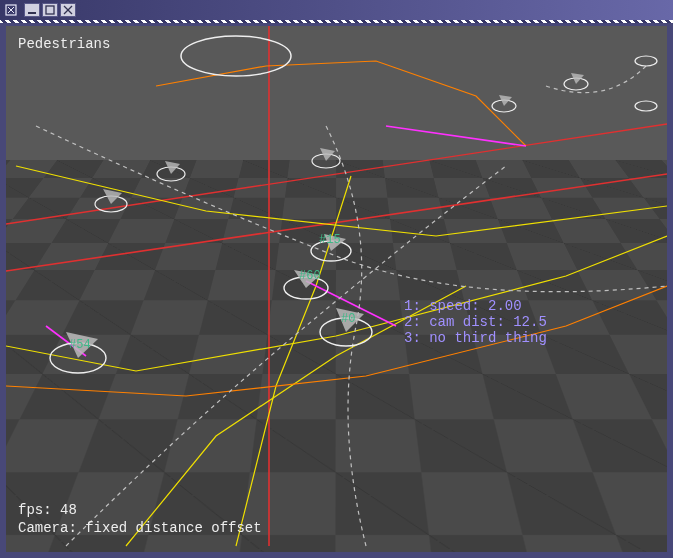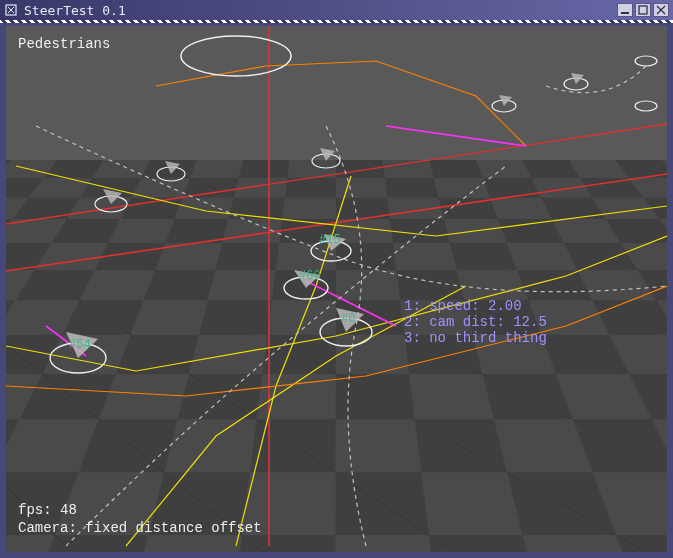--- a/index.html
+++ b/index.html
@@ -24,21 +24,20 @@
 
 <div class="window">
   <div class="titlebar">
     <span class="sysicon">
       <svg width="12" height="12" viewBox="0 0 12 12">
           <rect x="1" y="1" width="10" height="10" fill="none" stroke="#e8e8f8" stroke-width="1.2"></rect>
           <line x1="3" y1="3" x2="9" y2="9" stroke="#e8e8f8"></line>
           <line x1="9" y1="3" x2="3" y2="9" stroke="#e8e8f8"></line>
         </svg>
     </span>
-    <span class="title">SteerTest 0.1</span>
     <div class="controls">
       <span class="ctrl">
           <svg width="10" height="10" viewBox="0 0 10 10">
             <line x1="1" y1="8" x2="9" y2="8" stroke="#303050" stroke-width="2"></line>
           </svg>
         </span>
       <span class="ctrl">
           <svg width="10" height="10" viewBox="0 0 10 10">
             <rect x="1" y="1" width="8" height="8" fill="none" stroke="#303050" stroke-width="1.3"></rect>
           </svg>

